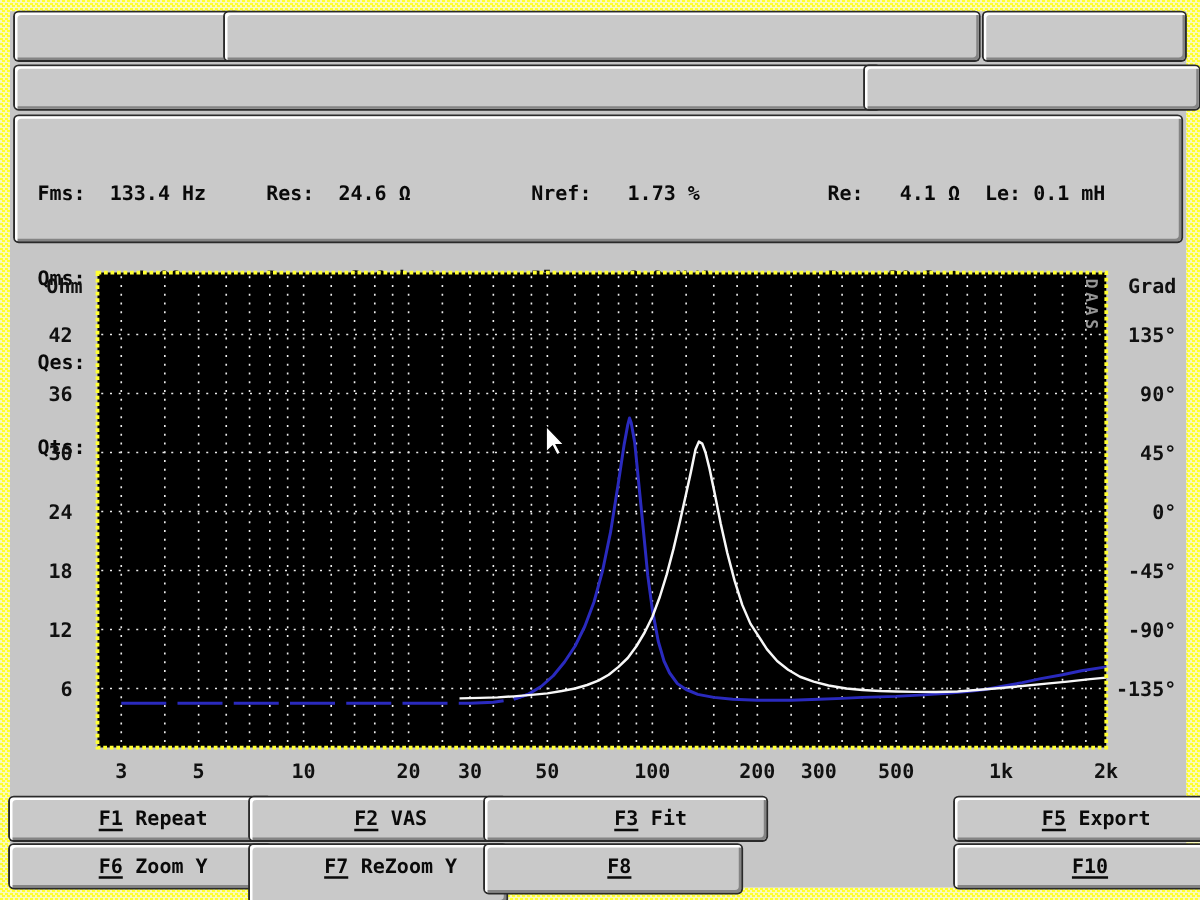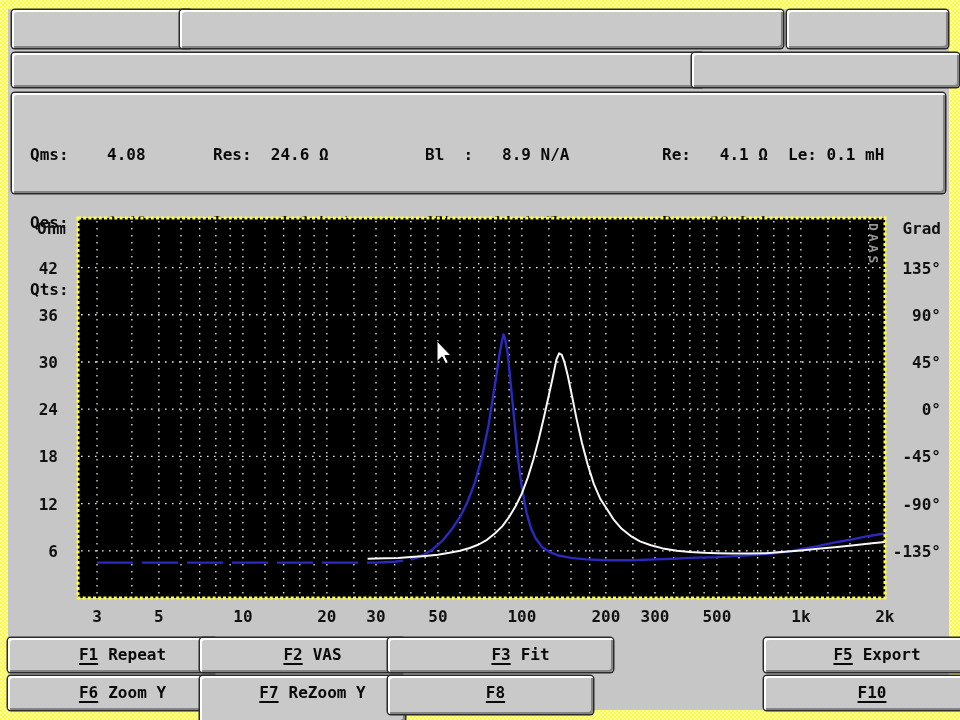--- a/index.html
+++ b/index.html
@@ -43,31 +43,33 @@
 
   <div class="btn3d bar" style="left:4px;top:44px;width:676px;height:34px;">
     <span>In: Line  ±0.20 V</span>
   </div>
   <div class="btn3d bar" style="left:684px;top:44px;width:253px;height:34px;padding-left:14px;">
     <span class="hot">M</span><span>O: UN6.5 4 OHM</span>
   </div>
 
   <div class="btn3d" style="left:4px;top:84px;width:933px;height:100px;">
     <div class="pcol" style="left:18px;">
+      <div>Fms:  133.4 Hz</div>
       <div>Qms:    4.08</div>
       <div>Qes:    0.46</div>
       <div>Qts:    0.41</div>
     </div>
     <div class="pcol" style="left:201px;">
       <div>Res:  24.6 Ω</div>
       <div>Rms:   2.8 kg/s</div>
       <div>Cms:  0.11 mm/N</div>
       <div>Mms:  13.5 gr</div>
     </div>
     <div class="pcol" style="left:413px;">
+      <div>Nref:   1.73 %</div>
       <div>Bl  :   8.9 N/A</div>
       <div>SPL :  94.4 dB</div>
       <div>Vas :   3.5 l</div>
     </div>
     <div class="pcol" style="left:650px;">
       <div>Re:   4.1 Ω</div>
       <div>Rp:  30.2 Ω</div>
       <div>Lp:   7.8 mH</div>
       <div>Cp: 453.9 µF</div>
     </div>

